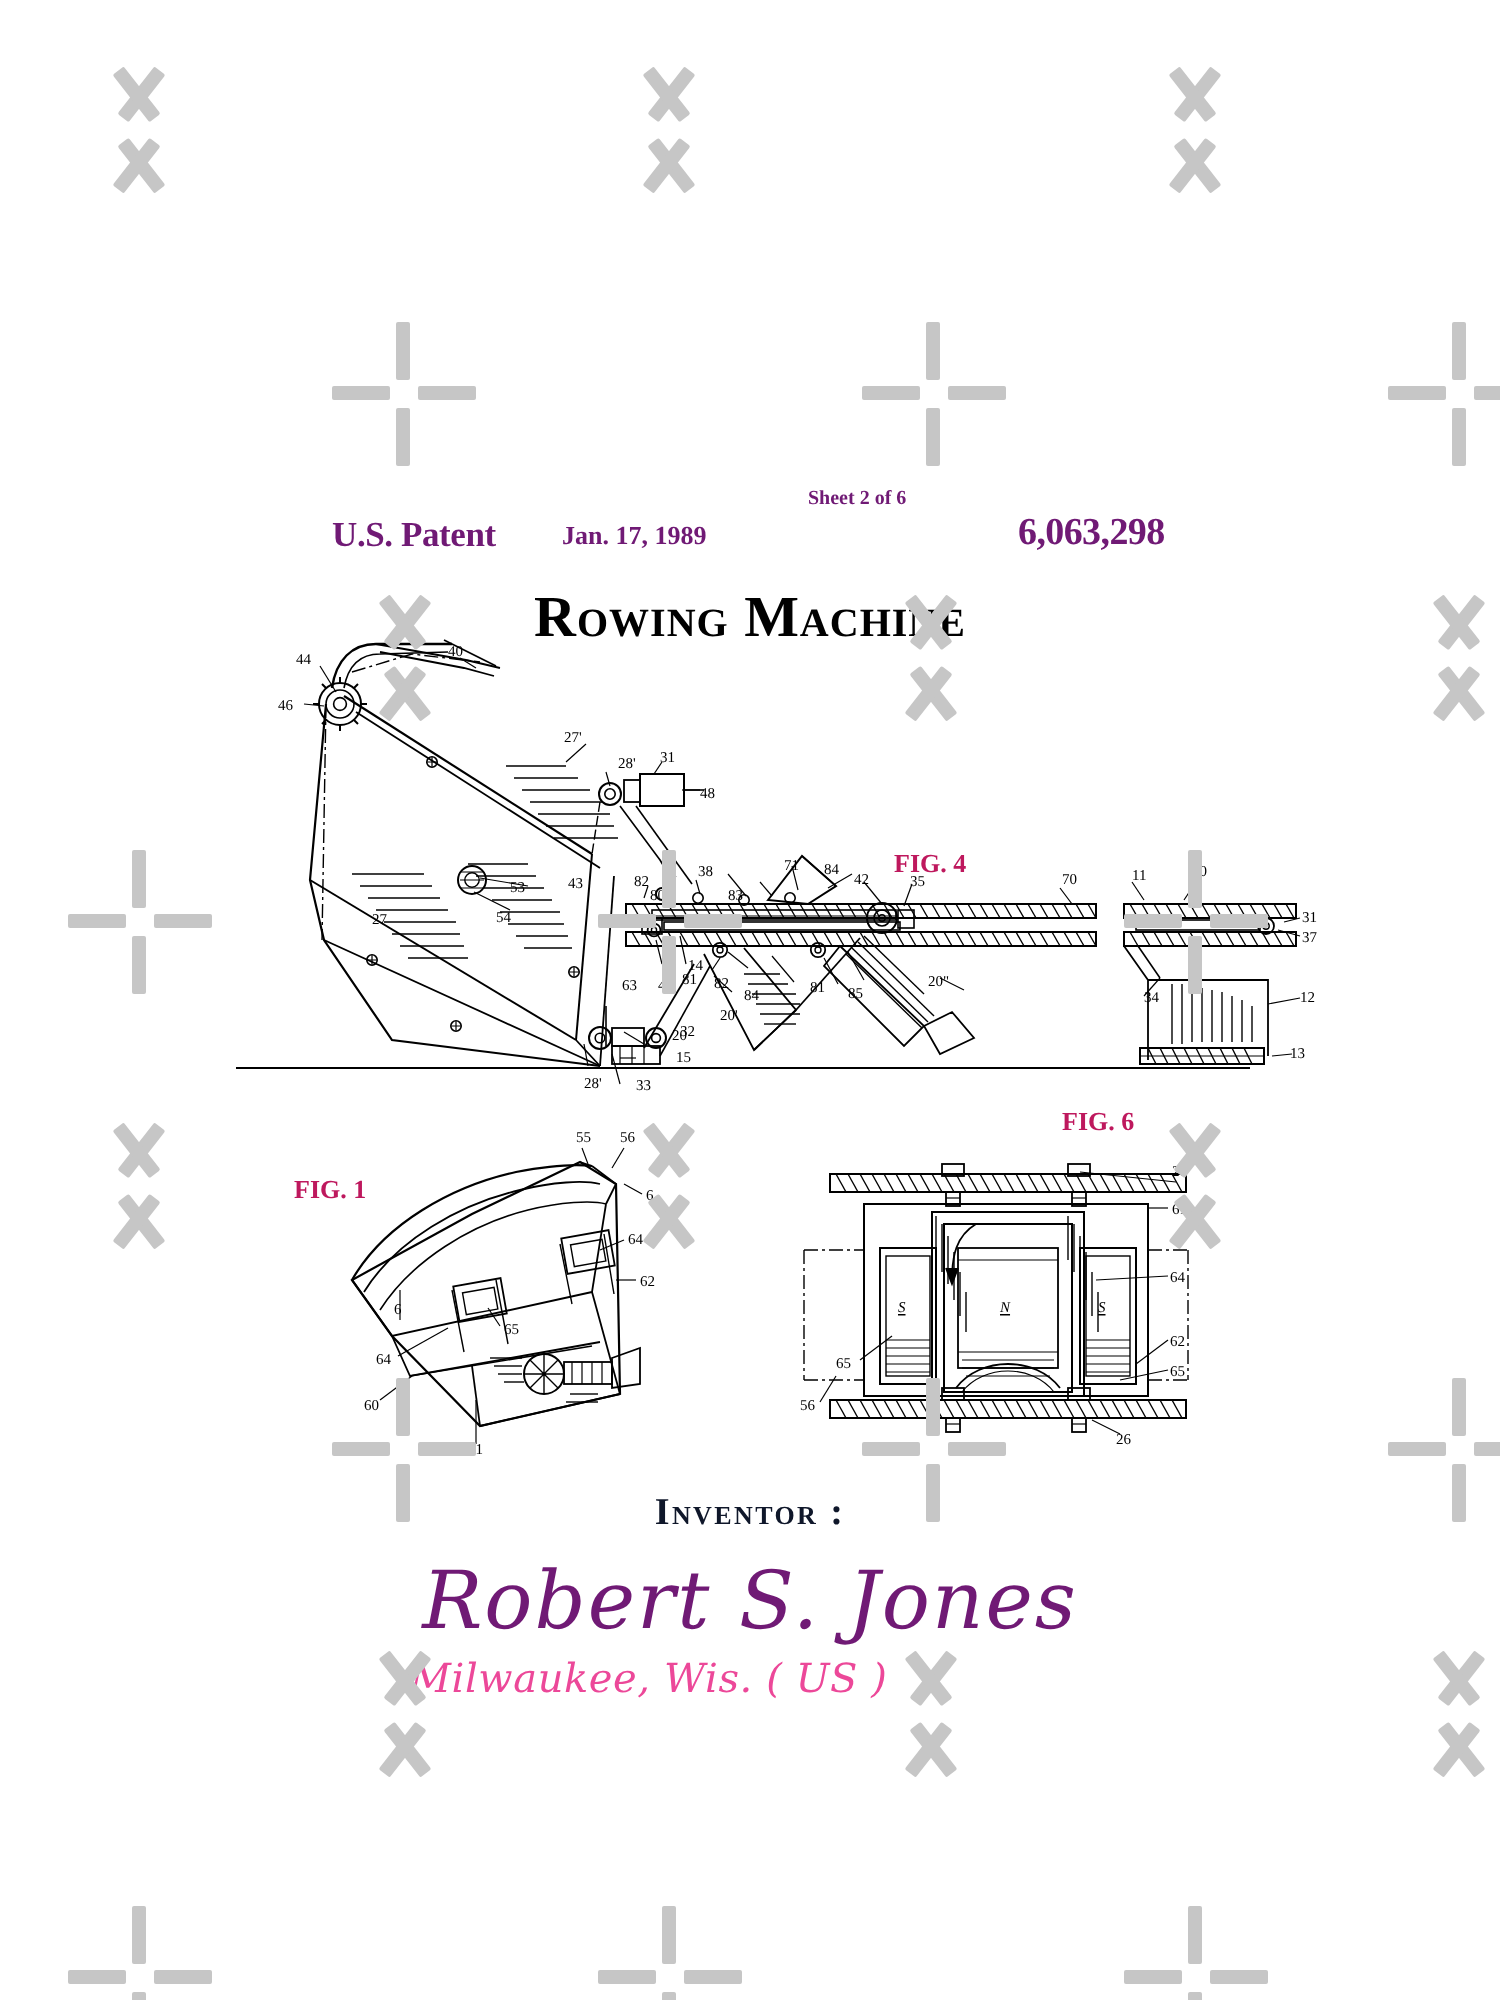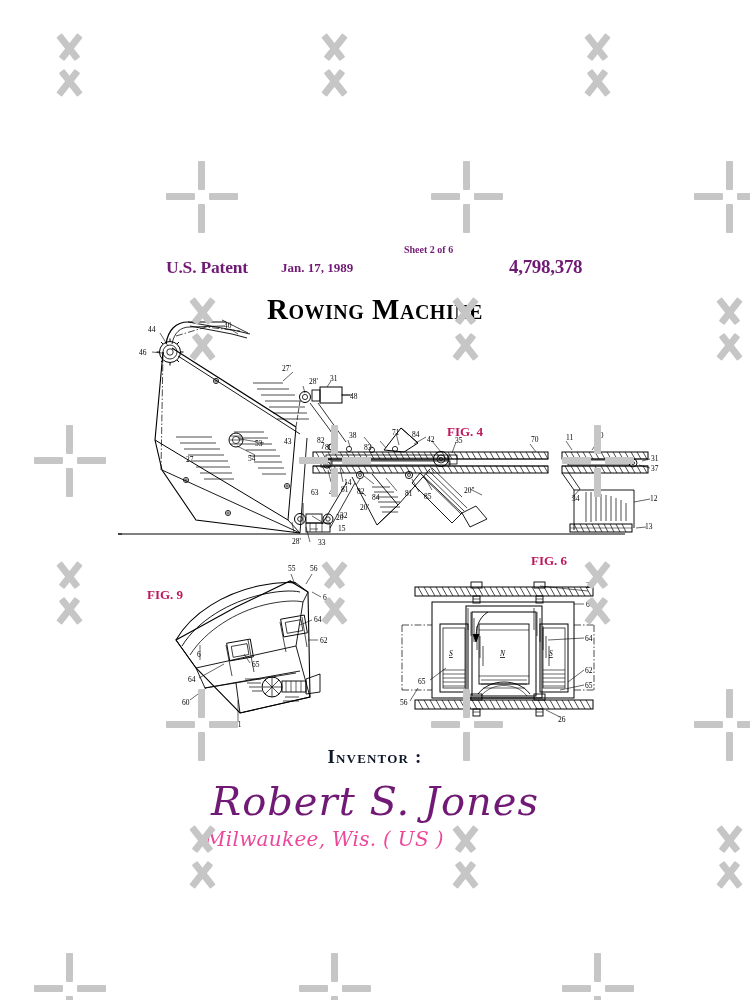--- a/index.html
+++ b/index.html
@@ -729,26 +729,26 @@
       <g>
         <text x="449" y="656" font-size="9" font-style="italic" text-decoration="underline">S</text>
         <text x="500" y="656" font-size="9" font-style="italic" text-decoration="underline">N</text>
         <text x="549" y="656" font-size="9" font-style="italic" text-decoration="underline">S</text>
       </g>
     </svg>
 
     <div class="hdr" id="hdr-uspatent">U.S. Patent</div>
     <div class="hdr" id="hdr-date">Jan. 17, 1989</div>
     <div class="hdr" id="hdr-sheet">Sheet 2 of 6</div>
-    <div class="hdr" id="hdr-number">4,798,378</div>
+    <div class="hdr" id="hdr-number">6,063,298</div>
 
     <div id="title">Rowing Machine</div>
 
     <div class="figlabel" id="fig4-label">FIG. 4</div>
-    <div class="figlabel" id="fig5-label">FIG. 9</div>
+    <div class="figlabel" id="fig5-label">FIG. 1</div>
     <div class="figlabel" id="fig6-label">FIG. 6</div>
 
     <div id="inventor-label">Inventor :</div>
     <div id="signature">Robert S. Jones</div>
     <div id="sig-city">Milwaukee, Wis. ( US )</div>
   </div>
 
   <div id="watermark">
       <div class="wm x" style="left: 70px; top: 65px;">
         <span class="a"></span>

